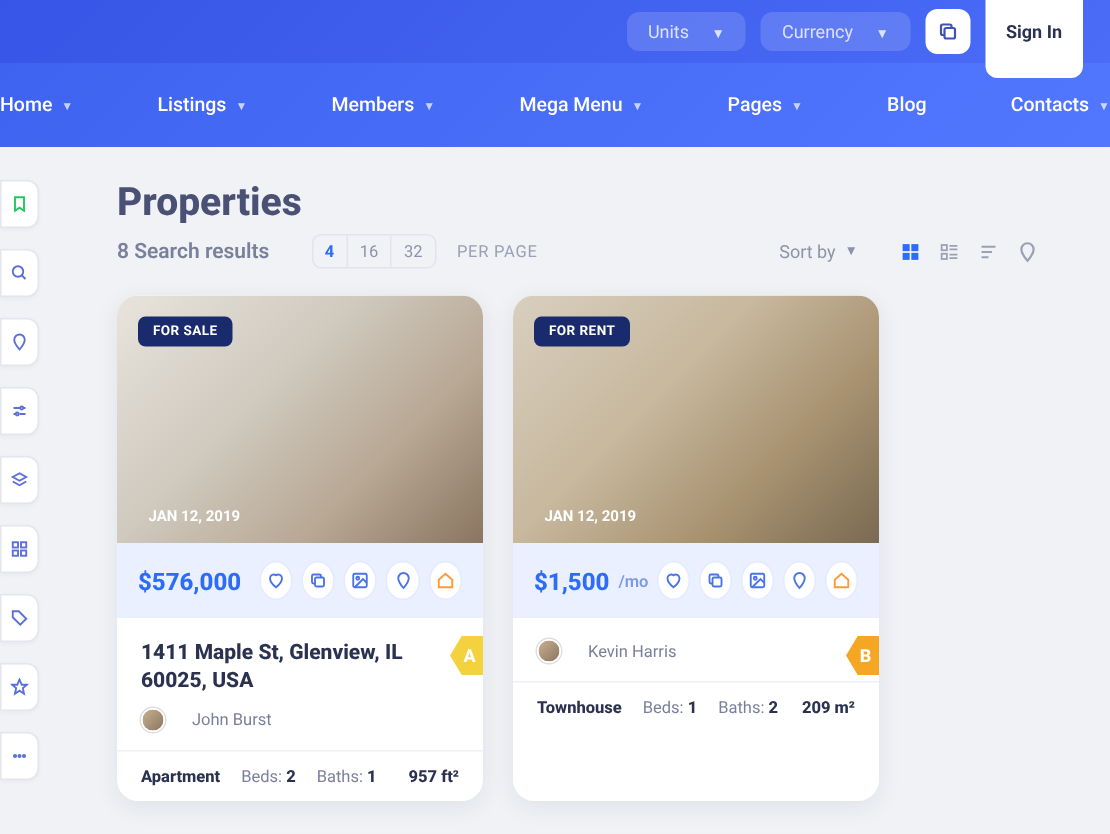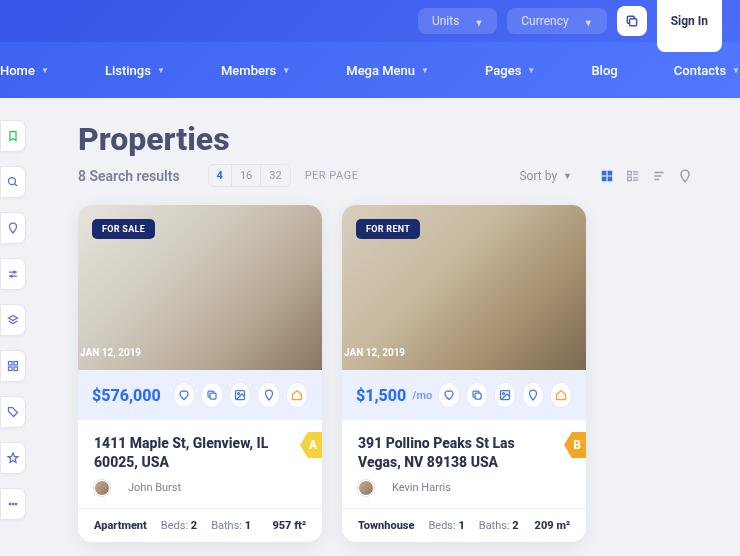--- a/index.html
+++ b/index.html
@@ -8,40 +8,40 @@
   .pill{background:rgba(255,255,255,0.15);color:#dbe2ff;padding:6px 14px;border-radius:8px;font-size:12px;display:flex;align-items:flex-end;gap:15px}
   .pill .chev{font-size:9px}
   .sqbtn{background:#fff;border-radius:8px;width:30px;height:30px;display:flex;align-items:center;justify-content:center;color:#3f51b5}
   .signin{background:#fff;color:#2a3250;font-weight:700;font-size:12px;padding:24px 14px;border-radius:8px}
   .navbar{background:linear-gradient(135deg,#3e63f0,#5277ff);height:56px;display:flex;align-items:center;justify-content:space-between;gap:28px}
   .navitem{color:#fff;font-size:13px;font-weight:500;display:flex;align-items:center;gap:6px}
   .navitem .chev{font-size:8px;opacity:.7}
   .sidebar{position:absolute;left:0;top:120px;display:flex;flex-direction:column;gap:14px}
   .sideicon{width:26px;height:32px;background:#fff;border:1px solid #e3e6ed;border-radius:0 8px 8px 0;display:flex;align-items:center;justify-content:center;color:#5b6fd8;box-shadow:0 1px 3px rgba(0,0,0,.04)}
   .main{padding:22px 48px 0 78px}
-  .h1{color:#4a5175;font-size:32px;font-weight:800;margin-bottom:6px}
+  .h1{color:#4a5175;font-size:26px;font-weight:800;margin-bottom:6px}
   .controls{display:flex;align-items:center;gap:14px;margin-bottom:18px}
   .results{color:#7a8099;font-size:14px;font-weight:600;flex:0 0 auto}
   .perpage{display:flex;border:1px solid #e1e4ec;border-radius:6px;overflow:hidden;margin-left:14px}
   .perpage span{padding:4px 8px;font-size:11px;color:#8d93aa;border-right:1px solid #e1e4ec}
   .perpage span:last-child{border-right:none}
   .perpage .active{color:#2d6cf6;font-weight:700}
   .pplabel{font-size:11px;color:#9aa0b5;letter-spacing:.5px}
   .spacer{flex:1}
   .sortby{color:#8d93aa;font-size:12px;display:flex;align-items:center;gap:6px}
   .viewicons{display:flex;gap:12px;margin-left:14px}
   .viewicons span{color:#9aa0b5;font-size:13px}
   .viewicons .active{color:#2d6cf6}
   .cards{display:flex;gap:20px}
   .card{background:#fff;border-radius:14px;width:244px;overflow:hidden;box-shadow:0 4px 16px rgba(30,40,90,.08);position:relative}
   .photo{height:165px;position:relative;background:#d7d2c8}
   .photo1{background:linear-gradient(135deg,#e8e4dc 0%,#cfc9be 40%,#b8a894 70%,#8a7560 100%)}
   .photo2{background:linear-gradient(135deg,#d9cfbf 0%,#c7b89e 40%,#a89270 70%,#7a6a52 100%)}
   .badge{position:absolute;top:14px;left:14px;background:#1a2b6d;color:#fff;font-size:9px;font-weight:700;padding:5px 10px;border-radius:5px;letter-spacing:.3px}
-  .date{position:absolute;bottom:12px;left:2px;color:#fff;font-size:10px;font-weight:700}
+  .date{position:absolute;bottom:12px;left:21px;color:#fff;font-size:10px;font-weight:700}
   .pricebar{background:#eaf0ff;padding:12px 14px;display:flex;align-items:center;gap:6px}
   .price{color:#2d6cf6;font-weight:800;font-size:16px}
   .pricesuf{color:#7c9ae8;font-size:11px;font-weight:600}
   .circ{width:26px;height:26px;border-radius:50%;background:#fff;display:flex;align-items:center;justify-content:center;color:#4a74e8;font-size:12px;border:1px solid #e4eaff}
   .iconoverride{color:#ff9a3a!important}
   .pricebar .circ:first-of-type{margin-left:auto}
   .body{padding:14px 16px 12px;position:relative}
   .addr{font-size:14px;font-weight:800;color:#2a3250;line-height:1.35;margin-bottom:8px;padding-right:24px}
   .agent{display:flex;align-items:center;gap:18px;font-size:11px;color:#7a8099}
   .agent .av{width:16px;height:16px;border-radius:50%;background:linear-gradient(135deg,#c8b090,#8a7560);border:1px solid #fff;box-shadow:0 0 0 1px #ddd}
@@ -294,21 +294,20 @@
               <path d="M12 2a7 7 0 0 0-7 7c0 5 7 13 7 13s7-8 7-13a7 7 0 0 0-7-7z"></path>
             </svg>
           </span>
         <span class="circ iconoverride">
             <svg width="12" height="12" viewBox="0 0 24 24" fill="none" stroke="currentColor" stroke-width="2.5">
               <path d="M3 11 12 3l9 8v10H3z"></path>
             </svg>
           </span>
       </div>
       <div class="body">
-        <div class="addr">391 Pollino Peaks St Las Vegas, NV 89138 USA</div>
         <div class="agent">
           <span class="av"></span>
           <span>Kevin Harris</span>
         </div>
         <div class="grade gradeB">B</div>
       </div>
       <div class="meta">
         <span class="type">Townhouse</span>
         <span><span>Beds:</span> <b>1</b></span>
         <span><span>Baths:</span> <b>2</b></span>

